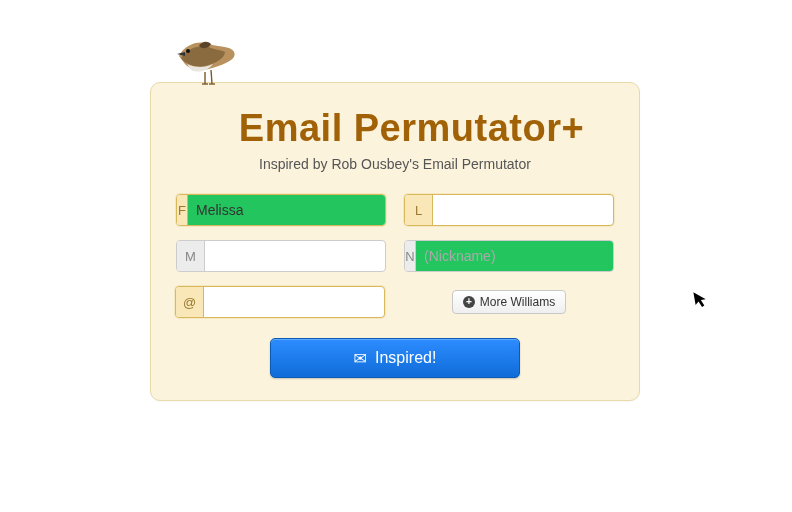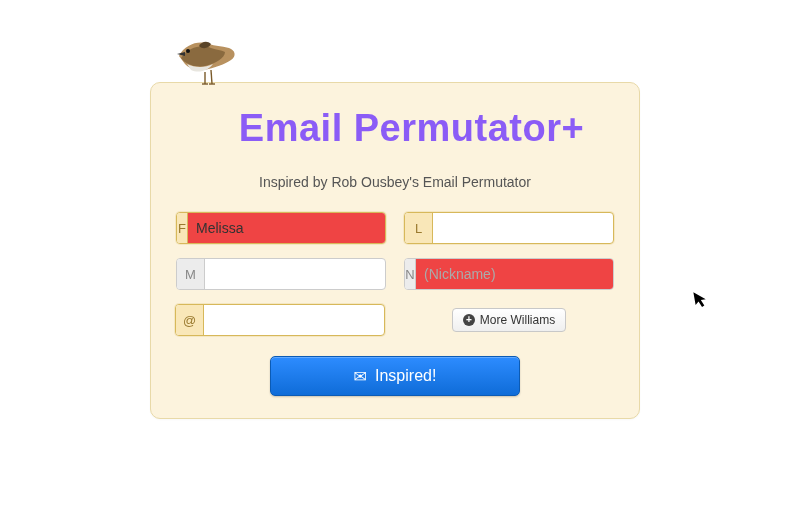--- a/index.html
+++ b/index.html
@@ -24,30 +24,30 @@
       background: #fcf3dd;
       border: 1px solid #e8d9a8;
       border-radius: 10px;
       padding-bottom: 22px;
       box-shadow: 0 1px 2px rgba(0,0,0,0.03);
     }
     .title {
       text-align: center;
       font-size: 38px;
       font-weight: 700;
-      color: #8b5cf6;
+      color: #a16207;
       margin-top: 24px;
       letter-spacing: 0.5px;
       padding-left: 33px;
     }
     .subtitle {
       text-align: center;
       font-size: 14px;
       color: #555;
-      margin-top: 24px;
+      margin-top: 6px;
       margin-bottom: 22px;
     }
     .row {
       display: flex;
       justify-content: center;
       gap: 18px;
       margin-bottom: 14px;
       padding: 0 24px;
     }
     .field {
@@ -83,21 +83,21 @@
       background: #ececec;
       color: #888;
     }
     .field input {
       flex: 1;
       border: none;
       outline: none;
       padding: 0 8px;
       font-size: 14px;
       color: #333;
-      background: #ef4444;
+      background: #22c55e;
     }
     .field input::placeholder {
       color: #aaa;
     }
     .domain-row {
       display: flex;
       align-items: center;
       padding: 0 24px;
       margin-top: 4px;
       margin-bottom: 20px;

